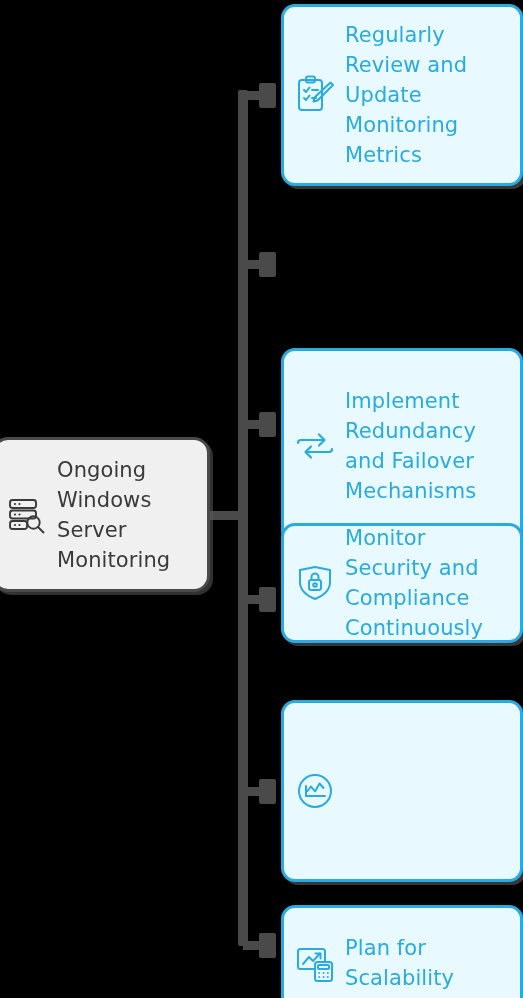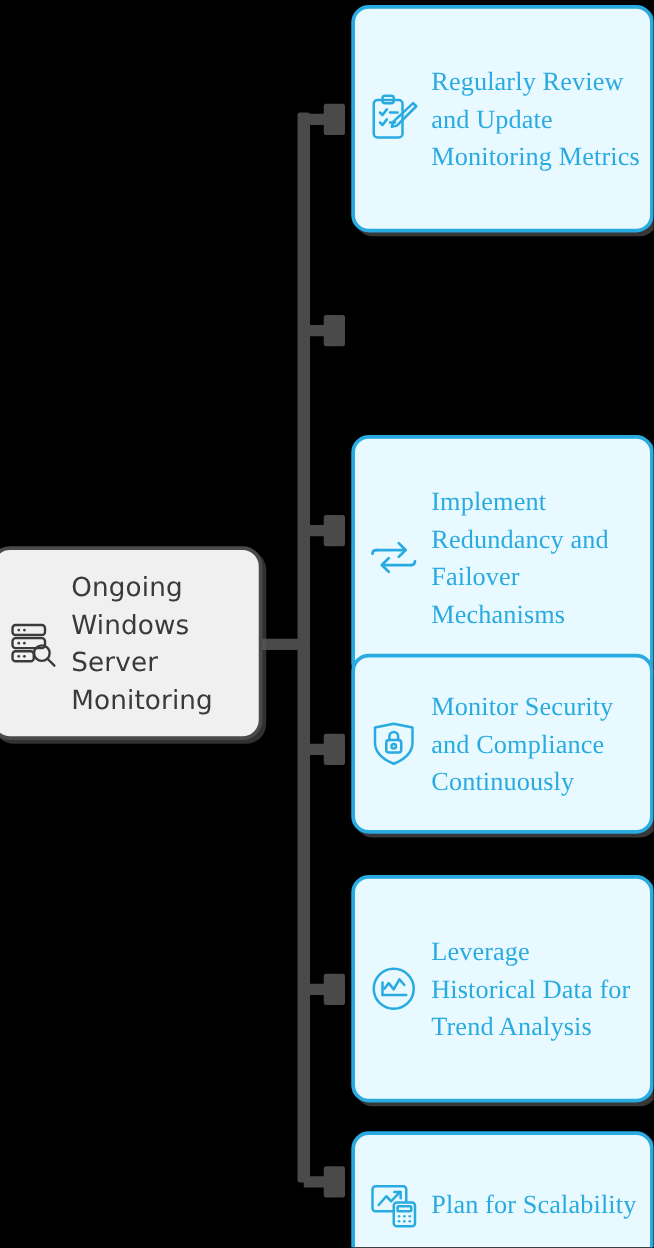--- a/index.html
+++ b/index.html
@@ -97,21 +97,20 @@
     flex: 0 0 auto;
     width: 42px;
     height: 42px;
     margin-right: 9px;
   }
   .branch-label {
     color: #29abe2;
     font-size: 21px;
     line-height: 30px;
     letter-spacing: 0.1px;
-    font-family: Liberation Serif, serif;
   }
 </style>
 </head>
 <body>
 
 <div id="canvas">
 
   <div class="conn-trunk"></div>
   <div class="conn-root"></div>
 
@@ -170,42 +169,41 @@
         <polyline points="25,9.5 30.5,15 25,20.5"></polyline>
         <path d="M7 15 Q4 15 4 18"></path>
         <path d="M35 27 L12 27"></path>
         <polyline points="17,21.5 11.5,27 17,32.5"></polyline>
         <path d="M35 27 Q38 27 38 24"></path>
       </svg>
     </span>
     <span class="branch-label">Implement Redundancy and Failover Mechanisms</span>
   </div>
 
-  <div class="branch-node" style="top:523px;height:144px">
+  <div class="branch-node" style="top:523px;height:120px">
     <span class="branch-icon">
       <svg viewBox="0 0 42 42" width="42" height="42" fill="none" stroke="#29abe2" stroke-width="2" stroke-linecap="round" stroke-linejoin="round">
         <path d="M6 8 L21 5 L36 8 L36 20 Q36 31 21 37 Q6 31 6 20 Z"></path>
         <rect x="15" y="18" width="12" height="10" rx="2.2"></rect>
         <path d="M17.5 18 V15 a3.5 3.5 0 0 1 7 0 V18"></path>
         <circle cx="21" cy="23" r="1.8"></circle>
       </svg>
     </span>
     <span class="branch-label">Monitor Security and Compliance Continuously</span>
   </div>
 
   <div class="branch-node" style="top:700px;height:182px">
     <span class="branch-icon">
       <svg viewBox="0 0 42 42" width="42" height="42" fill="none" stroke="#29abe2" stroke-width="2" stroke-linecap="round" stroke-linejoin="round">
         <circle cx="21" cy="21" r="16"></circle>
         <polyline points="12,26 12,16"></polyline>
         <polyline points="12,26 31,26"></polyline>
         <polyline points="13.5,21 17,16.5 21,21.5 25.5,13.5 29.5,18"></polyline>
       </svg>
     </span>
-    <span class="branch-label">Leverage Historical Data for Trend Analysis</span>
   </div>
 
   <div class="branch-node" style="top:905px;height:116px">
     <span class="branch-icon">
       <svg viewBox="0 0 42 42" width="42" height="42" fill="none" stroke="#29abe2" stroke-width="2" stroke-linecap="round" stroke-linejoin="round">
         <rect x="4" y="7" width="27" height="20" rx="2.5"></rect>
         <polyline points="9,22 15,15 19,19 26,11.5"></polyline>
         <polyline points="21.5,11.5 26.5,11.5 26.5,16.5"></polyline>
         <rect x="21" y="20" width="17" height="19" rx="2.5" fill="#e8faff"></rect>
         <rect x="24" y="23" width="11" height="4" rx="1"></rect>

